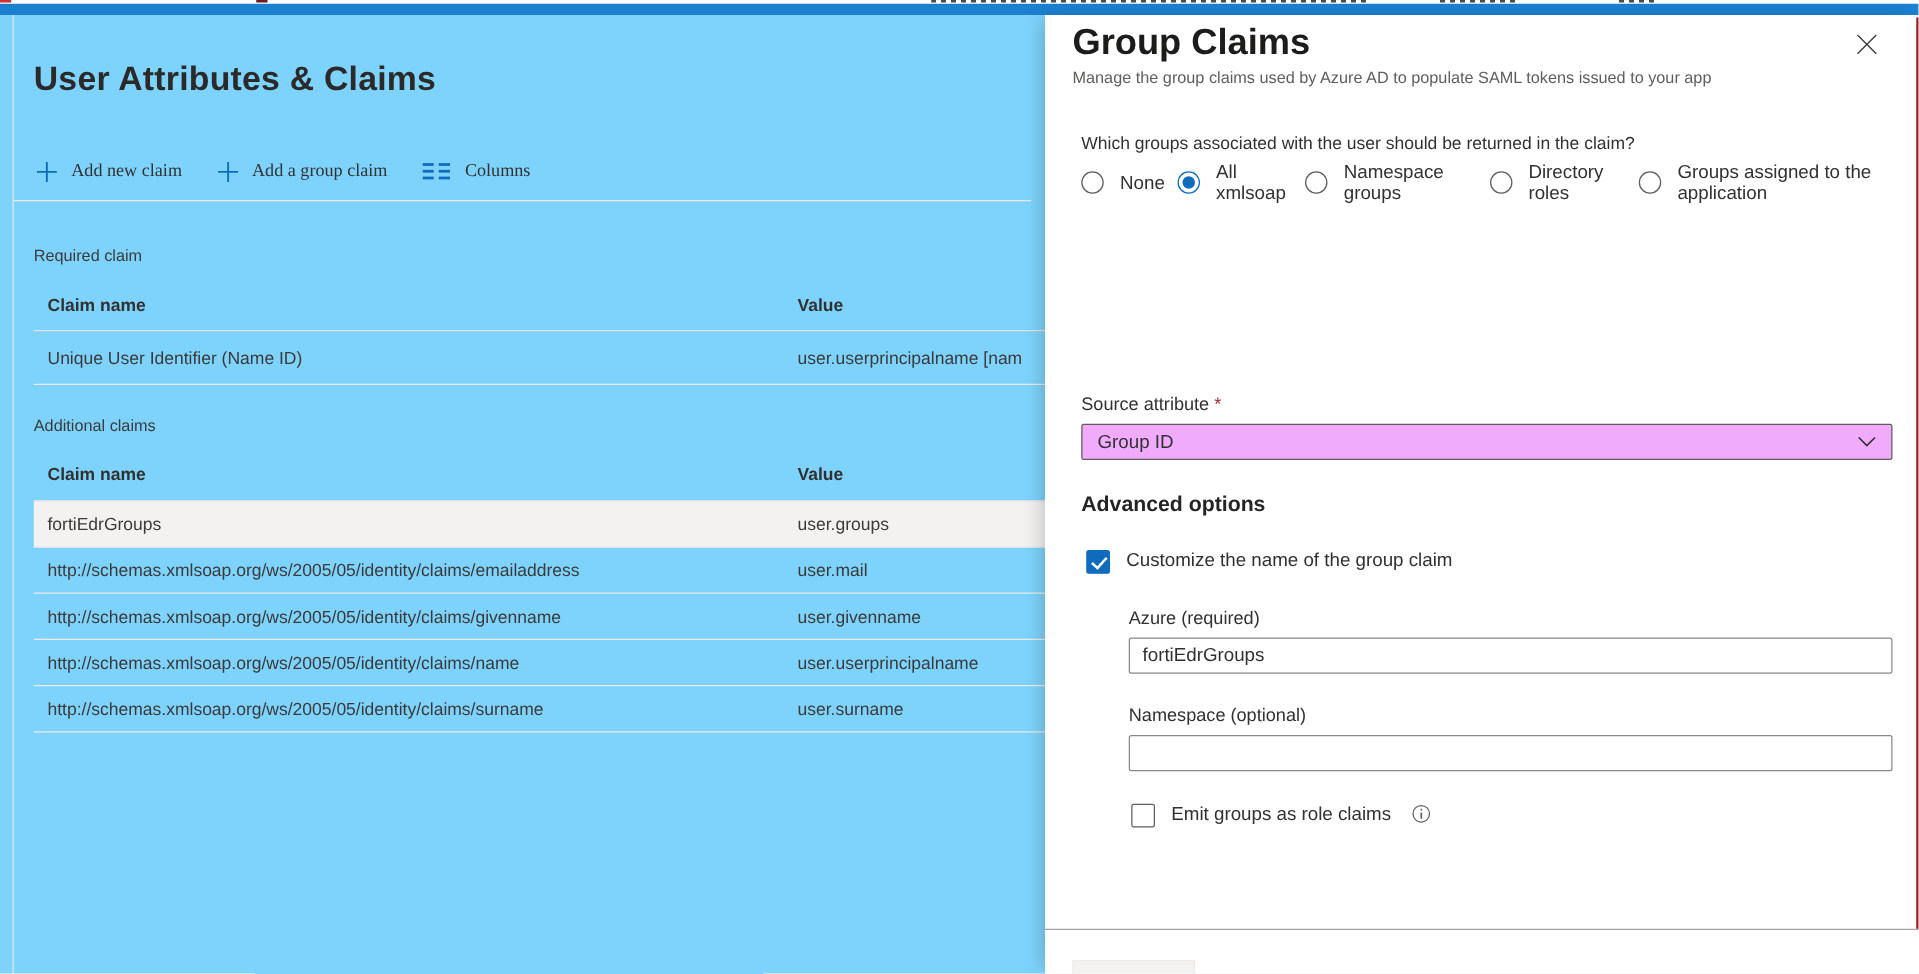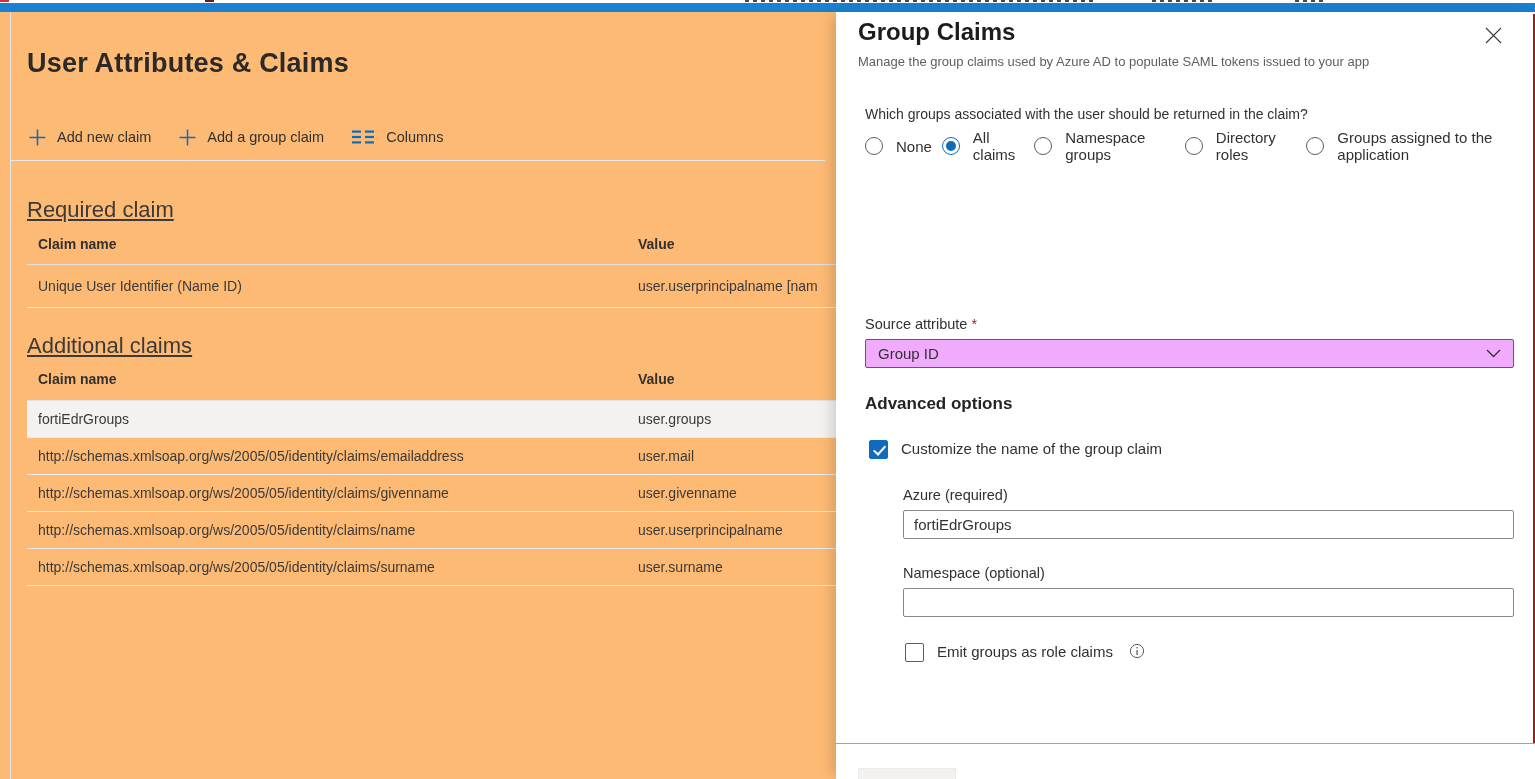--- a/index.html
+++ b/index.html
@@ -9,45 +9,45 @@
     font-family:"Liberation Sans", sans-serif; color:#323130; background:#fff;
   }
   
   .top-mark { position:absolute; top:0; height:2px; }
   .mark-red { background:#cc3030; }
   .mark-darkred { background:#6e1a1a; }
   .mark-dashes { background:repeating-linear-gradient(90deg,#4a4a4a 0 4px, transparent 4px 8px); }
   #topbar { position:absolute; left:0; top:3px; width:1535px; height:9px; background:#1a80cf; }
 
   
-  #main { position:absolute; left:0; top:12px; width:836px; height:767px; background:#fdba74; }
+  #main { position:absolute; left:0; top:12px; width:836px; height:767px; background:#7dd3fc; }
   #gutter-line { position:absolute; left:10px; top:0; width:1px; height:767px; background:#e8e6e4; }
   #page-title { position:absolute; left:27px; top:36px; font-size:27px; font-weight:bold; color:#2b2a29; letter-spacing:0.2px; }
-  #toolbar { position:absolute; left:29px; top:112px; height:26px; display:flex; align-items:center; gap:28px; font-size:14.5px; color:#323130; }
+  #toolbar { position:absolute; left:29px; top:112px; height:26px; display:flex; align-items:center; gap:28px; font-size:14.5px; color:#323130;font-family:Liberation Serif, serif; }
   .tb-item { display:flex; align-items:center; gap:11px; cursor:pointer; }
   #toolbar-divider { position:absolute; left:11px; top:148px; width:814px; height:1px; background:#edebe9; }
 
-  .section-heading { position:absolute; left:27px; font-size:22px; color:#3b3a39;text-decoration:underline; }
+  .section-heading { position:absolute; left:27px; font-size:13px; color:#3b3a39; }
   .tbl-header { position:absolute; left:27px; width:809px; height:30px; font-size:14px; font-weight:bold; color:#323130; }
   .tbl-header .col-claim { position:absolute; left:11px; top:2px; }
   .tbl-header .col-value { position:absolute; left:611px; top:2px; }
   .tbl-header-line { position:absolute; left:27px; width:809px; height:1px; background:#e4e2e0; }
 
   .tbl-row { position:relative; width:809px; font-size:14px; color:#3b3a39; border-bottom:1px solid #edebe9; }
   .tbl-row .cell-claim { position:absolute; left:11px; top:0; white-space:nowrap; }
   .tbl-row .cell-value { position:absolute; left:611px; top:0; white-space:nowrap; }
   #required-row { position:absolute; left:27px; top:253px; height:43px; line-height:42px; }
   #additional-rows { position:absolute; left:27px; top:389px; }
   #additional-rows .tbl-row { height:37px; line-height:36px; }
   .tbl-row.selected { background:#f3f2f1; }
 
   
   #panel { position:absolute; left:836px; top:12px; width:699px; height:767px; background:#fff;
            box-shadow:-7px 0 14px -4px rgba(0,0,0,0.18); }
-  #panel-title { position:absolute; left:22px; top:6px; font-size:24px; font-weight:bold; color:#1d1c1b; }
+  #panel-title { position:absolute; left:22px; top:6px; font-size:29px; font-weight:bold; color:#1d1c1b; }
   #panel-close { position:absolute; left:644px; top:10px; width:26px; height:26px; display:flex; align-items:center; justify-content:center; cursor:pointer; }
   #panel-subtitle { position:absolute; left:22px; top:42px; font-size:13px; color:#605e5c; width:620px; }
   #panel-question { position:absolute; left:29px; top:94px; font-size:14px; color:#323130; }
 
   #radio-group { position:absolute; left:29px; top:124px; display:flex; gap:10px; }
   .radio-row { display:flex; align-items:center; gap:13px; height:20px; cursor:pointer; }
   .radio { width:18px; height:18px; border:1px solid #605e5c; border-radius:50%; position:relative; background:#fff; flex:0 0 auto; }
   .radio.checked { border-color:#0f6cbd; }
   .radio.checked::after { content:""; position:absolute; left:3px; top:3px; width:10px; height:10px; border-radius:50%; background:#0f6cbd; }
   .radio-label { font-size:15px; color:#323130; }
@@ -181,21 +181,21 @@
 
     <div id="panel-question">Which groups associated with the user should be returned in the claim?</div>
 
     <div id="radio-group">
       <div class="radio-row">
         <span class="radio"></span>
         <span class="radio-label">None</span>
       </div>
       <div class="radio-row">
         <span class="radio checked"></span>
-        <span class="radio-label">All claims</span>
+        <span class="radio-label">All xmlsoap</span>
       </div>
       <div class="radio-row">
         <span class="radio"></span>
         <span class="radio-label">Namespace groups</span>
       </div>
       <div class="radio-row">
         <span class="radio"></span>
         <span class="radio-label">Directory roles</span>
       </div>
       <div class="radio-row">

